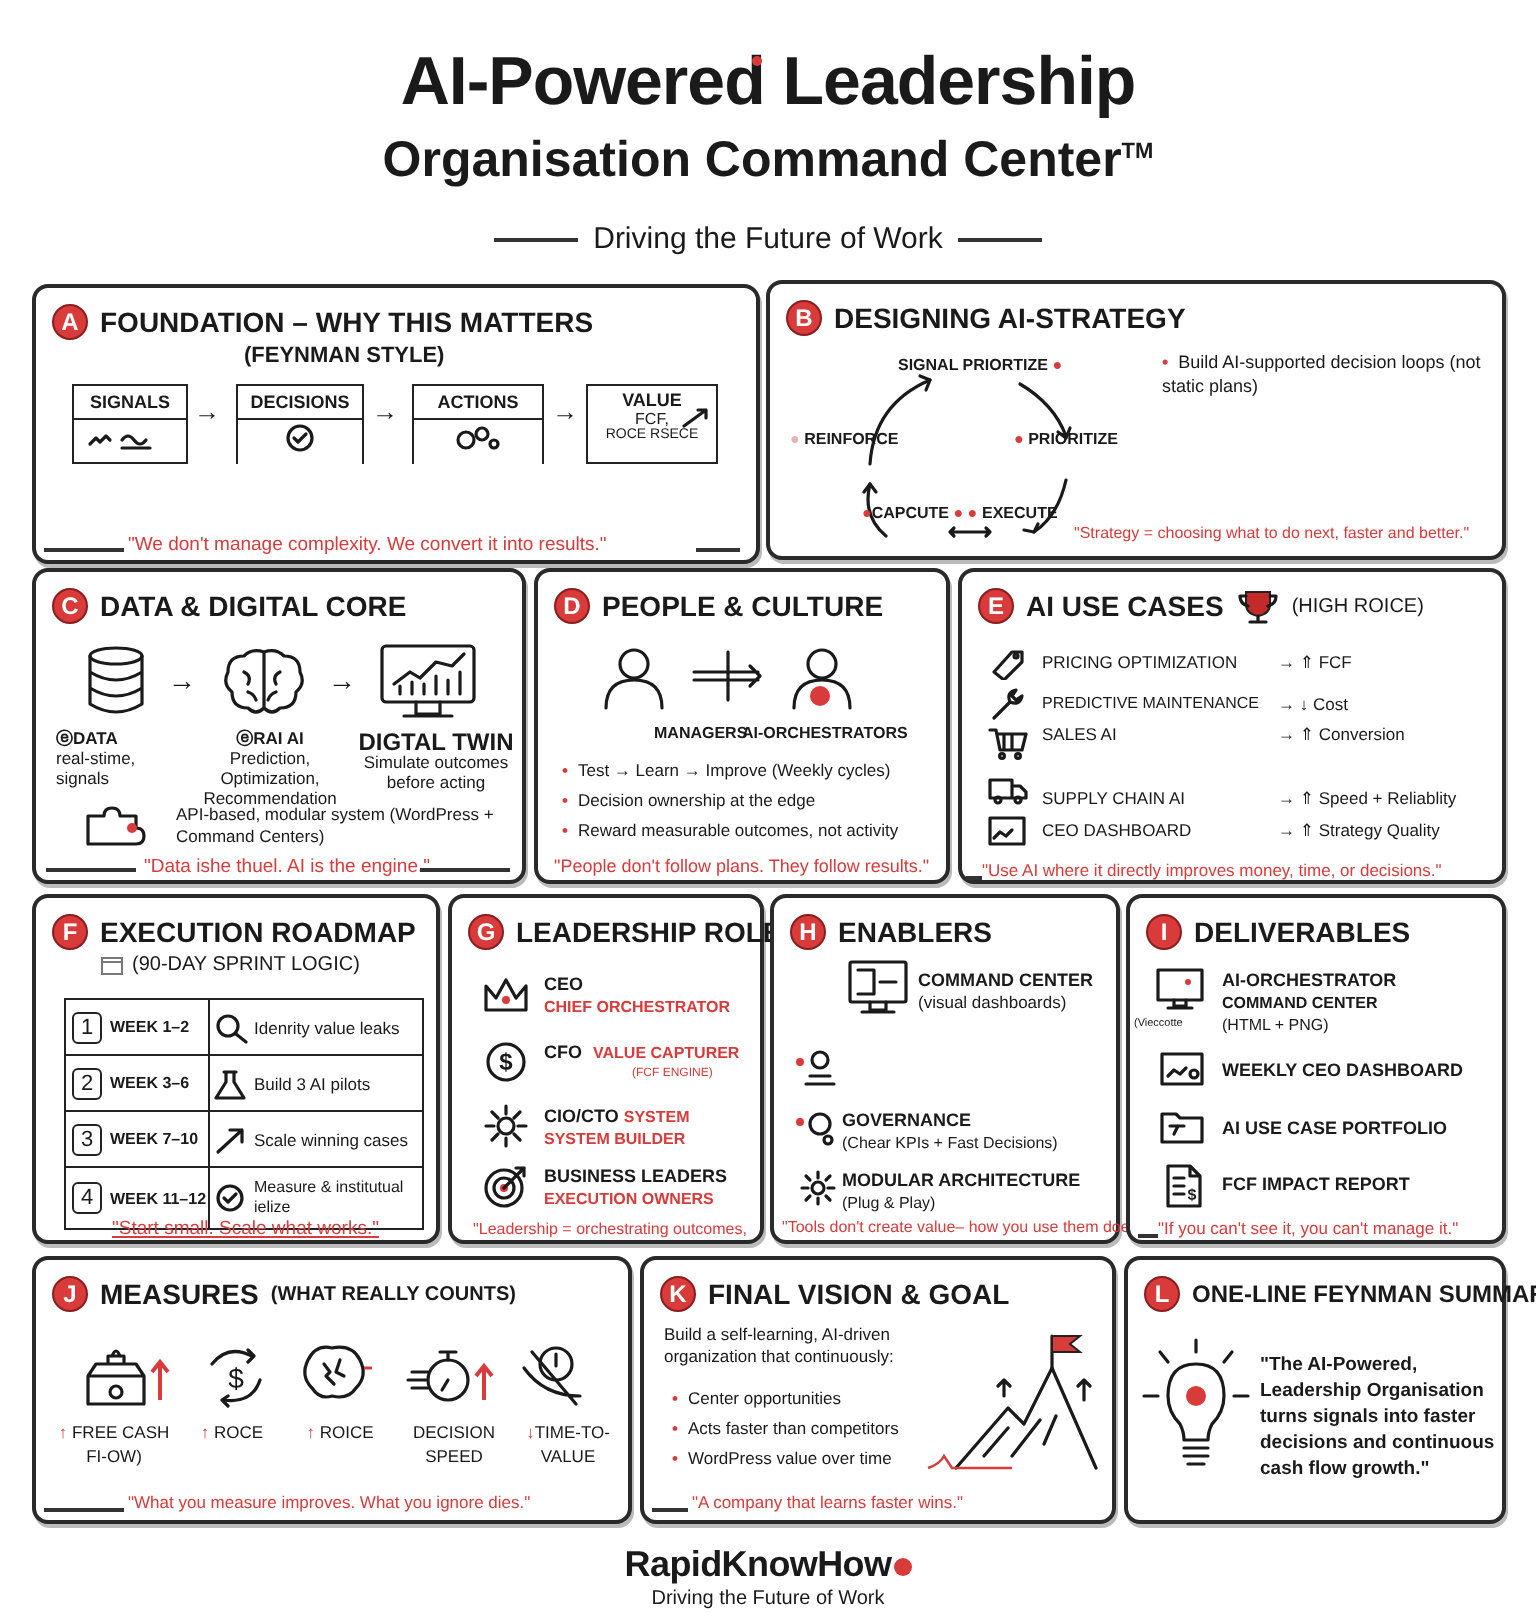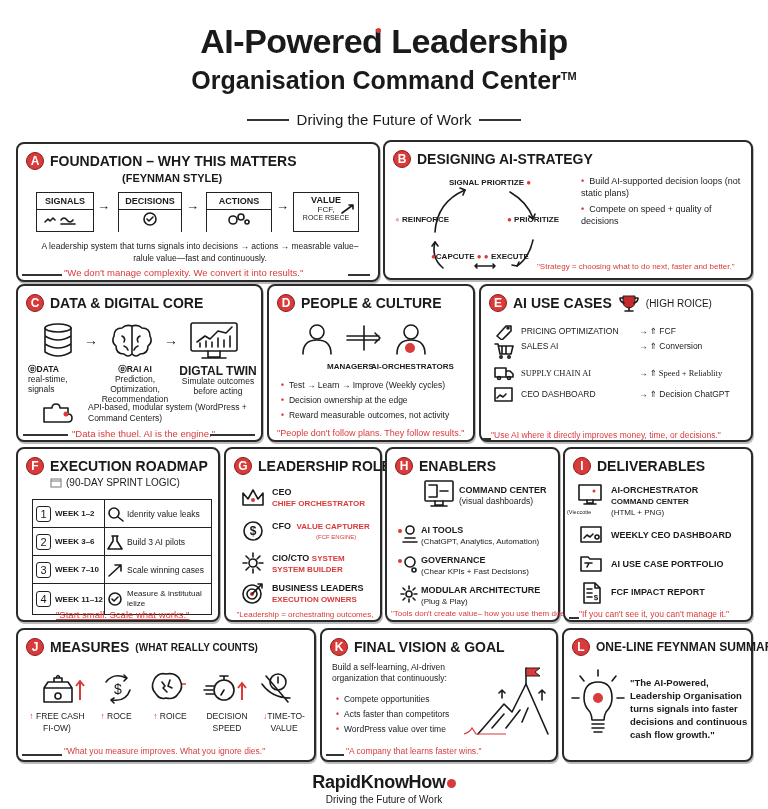--- a/index.html
+++ b/index.html
@@ -75,24 +75,20 @@
   <div class="abs" style="left:258px;top:54px;font-size:13px;">→</div>
   <div class="abs" style="left:275px;top:48px;width:66px;height:40px;border:1.5px solid #222;text-align:center;">
     <div style="font-size:9px;font-weight:bold;padding-top:2px;">VALUE</div>
     <div style="font-size:8px;">FCF,</div>
     <div style="font-size:7px;">ROCE RSECE</div>
     <svg class="abs" style="left:46px;top:10px;" width="16" height="12">
         <path class="ic" d="M2 10 L13 2 M9 2 h4 v4"></path>
       </svg>
   </div>
 
-  <div class="abs" style="left:10px;top:96px;width:344px;text-align:center;font-size:8.5px;line-height:12px;">
-    <div>A leadership system that turns signals into decisions → actions → measrable value–</div>
-    <div>ralule value—fast and continuously.</div>
-  </div>
   <div class="qline" style="left:4px;top:130px;width:40px;"></div>
   <div class="quote" style="left:46px;top:123px;">"We don't manage complexity. We convert it into results."</div>
   <div class="qline" style="left:330px;top:130px;width:22px;"></div>
 </div>
 
 <div class="panel" style="left:383px;top:140px;width:370px;height:140px;">
   <div class="ptitle">
       <span class="badge">B</span>
       <span>DESIGNING AI-STRATEGY</span>
     </div>
@@ -108,21 +104,20 @@
     <path class="ic" stroke-width="1.2" d="M60 86 h20 M62 84 l-2 2 l2 2 M78 84 l2 2 l-2 2"></path>
   </svg>
   <div class="abs tiny bold" style="left:64px;top:36px;"><span>SIGNAL PRIORTIZE</span> <span class="red">●</span></div>
   <div class="abs tiny bold" style="left:122px;top:73px;"><span class="red">●</span> <span>PRIORITIZE</span></div>
   <div class="abs tiny bold" style="left:10px;top:73px;"><span style="color:#e8b4b4;">●</span> <span>REINFORCE</span></div>
   <div class="abs tiny bold" style="left:46px;top:110px;"><span class="red">●</span><span>CAPCUTE</span> <span class="red">● ●</span></div>
   <div class="abs tiny bold" style="left:106px;top:110px;">EXECUTE</div>
 
   <div class="abs" style="left:196px;top:34px;width:165px;font-size:9px;line-height:11.5px;">
     <div class="bullet" style="margin-bottom:5px;">Build AI-supported decision loops (not static plans)</div>
-    <div class="bullet">Compete on speed + quality of decisions</div>
   </div>
   <div class="quote" style="left:152px;top:120px;font-size:8px;">"Strategy = choosing what to do next, faster and better."</div>
 </div>
 
 <div class="panel" style="left:16px;top:284px;width:247px;height:158px;">
   <div class="ptitle">
       <span class="badge">C</span>
       <span>DATA &amp; DIGITAL CORE</span>
     </div>
   <svg class="abs" style="left:22px;top:36px;" width="36" height="36">
@@ -209,45 +204,52 @@
   </div>
   <div class="abs" style="left:12px;top:34px;width:256px;">
     <div style="display:flex;align-items:center;height:21px;font-size:8.5px;">
       <svg width="22" height="18">
           <path class="ic" d="M4 14 l9 -10 h5 v5 l-9 9 z"></path>
           <circle class="ic" cx="15" cy="6" r="1"></circle>
         </svg>
       <span style="width:118px;margin-left:6px;">PRICING OPTIMIZATION</span>
         <span>→ ⇑ FCF</span>
     </div>
+    <div style="display:flex;align-items:center;height:21px;font-size:8.5px;">
+      <svg width="22" height="18">
+          <path class="ic" d="M4 16 l8 -8 q-2 -5 3 -6 l-2 3 l2 2 l3 -2 q-1 5 -6 3 l-8 8"></path>
+        </svg>
+      <span style="width:118px;margin-left:6px;font-size:8px;">PREDICTIVE MAINTENANCE</span>
+        <span>→ ↓ Cost</span>
+    </div>
     <div style="display:flex;align-items:flex-start;height:21px;font-size:8.5px;">
       <svg width="22" height="18">
           <path class="ic" d="M2 3 h3 l2 10 h11 l2 -8 h-14 M9 5 v8 M13 5 v8"></path>
           <circle class="ic" cx="8" cy="16" r="1.2"></circle>
           <circle class="ic" cx="16" cy="16" r="1.2"></circle>
         </svg>
       <span style="width:118px;margin-left:6px;">SALES AI</span>
         <span>→ ⇑ Conversion</span>
     </div>
-    <div style="display:flex;align-items:center;height:21px;font-size:8.5px;font-family:Liberation Serif, serif;">
+    <div style="display:flex;align-items:flex-end;height:21px;font-size:8.5px;">
       <svg width="22" height="18">
           <path class="ic" d="M2 4 h11 v9 h-11 z M13 7 h4 l3 3 v3 h-7"></path>
           <circle class="ic" cx="6" cy="14" r="1.5"></circle>
           <circle class="ic" cx="16" cy="14" r="1.5"></circle>
         </svg>
       <span style="width:118px;margin-left:6px;">SUPPLY CHAIN AI</span>
         <span>→ ⇑ Speed + Reliablity</span>
     </div>
     <div style="display:flex;align-items:center;height:21px;font-size:8.5px;">
       <svg width="22" height="18">
           <rect class="ic" x="2" y="3" width="17" height="13"></rect>
           <path class="ic" stroke-width="1.1" d="M4 13 l3 -3 l3 2 l3 -3"></path>
         </svg>
       <span style="width:118px;margin-left:6px;">CEO DASHBOARD</span>
-        <span>→ ⇑ Decision ChatGPT</span>
+        <span>→ ⇑ Strategy Quality</span>
     </div>
   </div>
   <div class="qline" style="left:2px;top:152px;width:8px;"></div>
   <div class="quote" style="left:10px;top:144px;font-size:8.5px;">"Use AI where it directly improves money, time, or decisions."</div>
 </div>
 
 <div class="panel" style="left:16px;top:447px;width:204px;height:175px;">
   <div class="ptitle">
       <span class="badge">F</span>
       <span>EXECUTION ROADMAP</span>
@@ -363,24 +365,20 @@
     </svg>
   <div class="abs" style="left:72px;top:36px;font-size:8.5px;line-height:11px;">
     <div class="bold" style="font-size:9px;">COMMAND CENTER</div>
     <div>(visual dashboards)</div>
   </div>
   <svg class="abs" style="left:8px;top:74px;" width="26" height="22">
       <circle cx="5" cy="8" r="2" fill="#d93a3a"></circle>
       <circle class="ic" cx="15" cy="7" r="4"></circle>
       <path class="ic" d="M8 19 h14 M10 15 h10"></path>
     </svg>
-  <div class="abs" style="left:34px;top:76px;font-size:8px;line-height:11px;">
-    <div class="bold" style="font-size:9px;">AI TOOLS</div>
-    <div>(ChatGPT, Analytics, Automation)</div>
-  </div>
   <svg class="abs" style="left:8px;top:104px;" width="26" height="22">
       <circle cx="5" cy="8" r="2" fill="#d93a3a"></circle>
       <circle class="ic" cx="15" cy="9" r="5"></circle>
       <circle class="ic" cx="19" cy="17" r="2"></circle>
     </svg>
   <div class="abs" style="left:34px;top:106px;font-size:8px;line-height:11px;">
     <div class="bold" style="font-size:9px;">GOVERNANCE</div>
     <div>(Chear KPIs + Fast Decisions)</div>
   </div>
   <svg class="abs" style="left:8px;top:134px;" width="26" height="22">
@@ -475,21 +473,21 @@
 <div class="panel" style="left:320px;top:628px;width:238px;height:134px;">
   <div class="ptitle">
       <span class="badge">K</span>
       <span>FINAL VISION &amp; GOAL</span>
     </div>
   <div class="abs" style="left:10px;top:32px;font-size:8.5px;line-height:11px;">
     <div>Build a self-learning, AI-driven</div>
     <div>organization that continuously:</div>
   </div>
   <div class="abs" style="left:14px;top:62px;font-size:8.5px;line-height:15px;">
-    <div class="bullet">Compete opportunities</div>
+    <div class="bullet">Center opportunities</div>
     <div class="bullet">Acts faster than competitors</div>
     <div class="bullet">WordPress value over time</div>
   </div>
   <svg class="abs" style="left:140px;top:36px;" width="92" height="76">
     <path class="ic" stroke-width="1.3" d="M16 68 l26 -30 l8 8 l14 -28 l22 50 M30 62 l12 -14 M44 62 l14 -18 M60 56 l6 -14"></path>
     <path class="ic" d="M64 18 v-16"></path>
       <path d="M64 2 h14 l-5 4 l5 4 h-14 z" fill="#d93a3a" stroke="#222" stroke-width="1"></path>
     <path class="ic" stroke-width="1.2" d="M40 32 v-8 M37 27 l3 -3 l3 3 M80 34 v-10 M77 27 l3 -3 l3 3"></path>
     <path d="M2 68 q6 -2 8 -6 l4 6 h30" stroke="#d93a3a" stroke-width="1.2" fill="none"></path>
   </svg>

